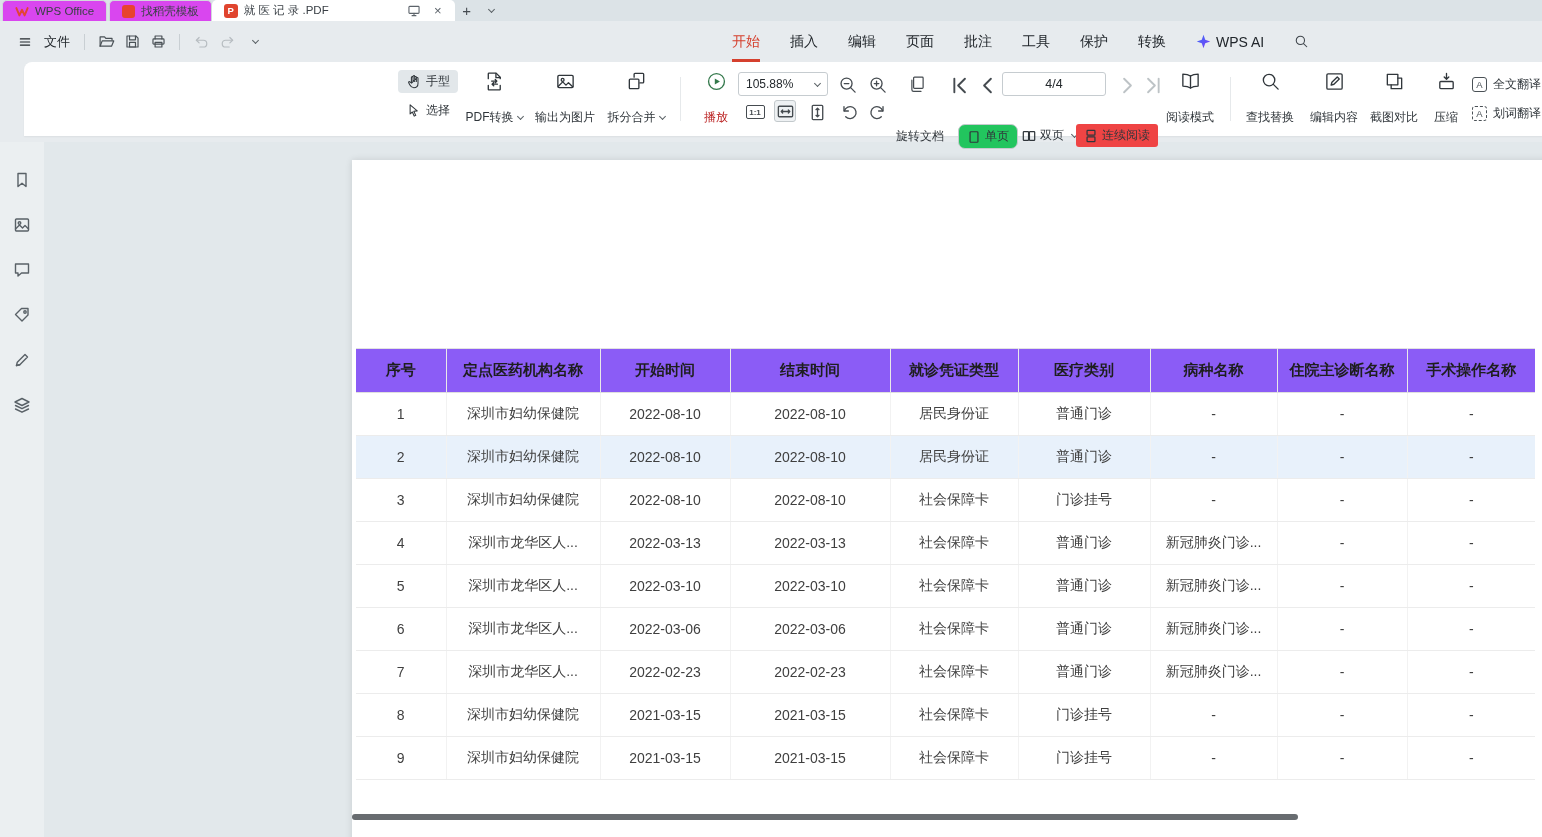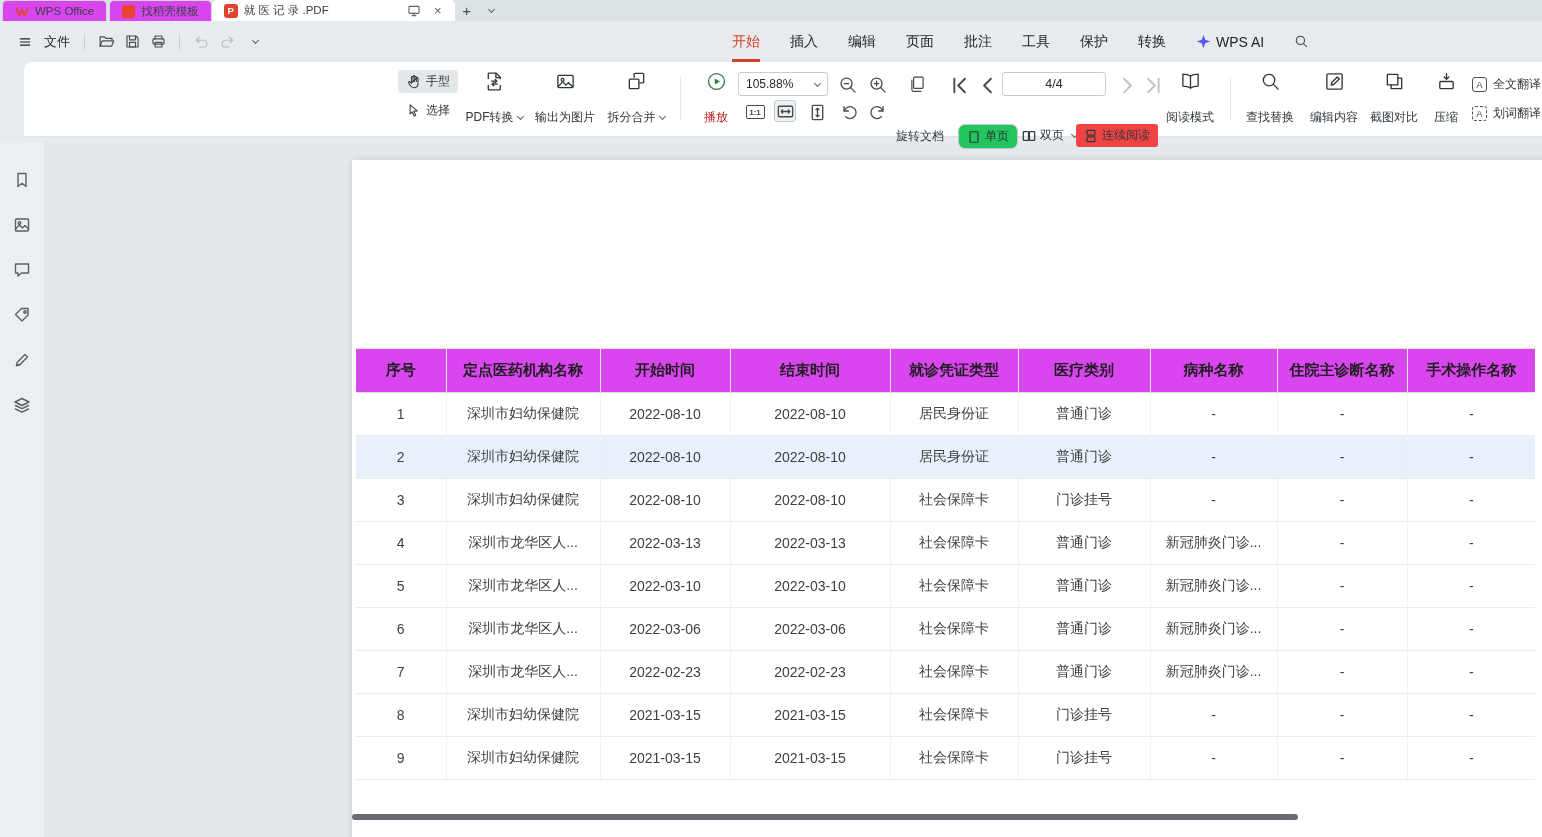--- a/index.html
+++ b/index.html
@@ -62,21 +62,21 @@
   .szbox { width:19px; height:14px; border:1.3px solid currentColor; border-radius:2px; font-size:8px; display:flex; align-items:center; justify-content:center; font-weight:bold; }
 
   
   .workspace { display:flex; height:701px; background:#e2e8eb; }
   .side-rail { width:44px; background:#ebeff1; display:flex; flex-direction:column; align-items:center; padding-top:26px; gap:21px; flex:none; }
   .rail-btn { width:24px; height:24px; display:flex; align-items:center; justify-content:center; color:#596167; }
   .rail-btn svg { width:18px; height:18px; }
   .doc-area { flex:1; position:relative; overflow:hidden; }
   .page { position:absolute; left:308px; top:18px; width:1262px; height:706px; background:#fff; box-shadow:0 0 7px rgba(0,0,0,.12); }
   .record-table { border-collapse:collapse; table-layout:fixed; margin:188px 0 0 4px; }
-  .record-table th { height:44px; font-size:15px; font-weight:700; color:#1e1e1e; text-align:center; border-top:1px solid #e2e2e2; border-bottom:1px solid #dfdfdf; border-right:1px solid #e9e9e9; background:#d946ef; }
+  .record-table th { height:44px; font-size:15px; font-weight:700; color:#1e1e1e; text-align:center; border-top:1px solid #e2e2e2; border-bottom:1px solid #dfdfdf; border-right:1px solid #e9e9e9; background:#8b5cf6; }
   .record-table th:last-child { border-right:none; }
   .record-table td { height:43px; font-size:14px; color:#3f3f3f; text-align:center; border-bottom:1px solid #ececec; border-right:1px solid #f2f2f2; }
   .record-table td:last-child { border-right:none; }
   .record-table tr.hl td { background:#e8f1fb; }
   .hscroll { position:absolute; left:308px; top:672px; width:946px; height:6px; background:#53585c; border-radius:3px; opacity:.88; }
 </style>
 </head>
 <body>
 
 <div class="tabbar">

